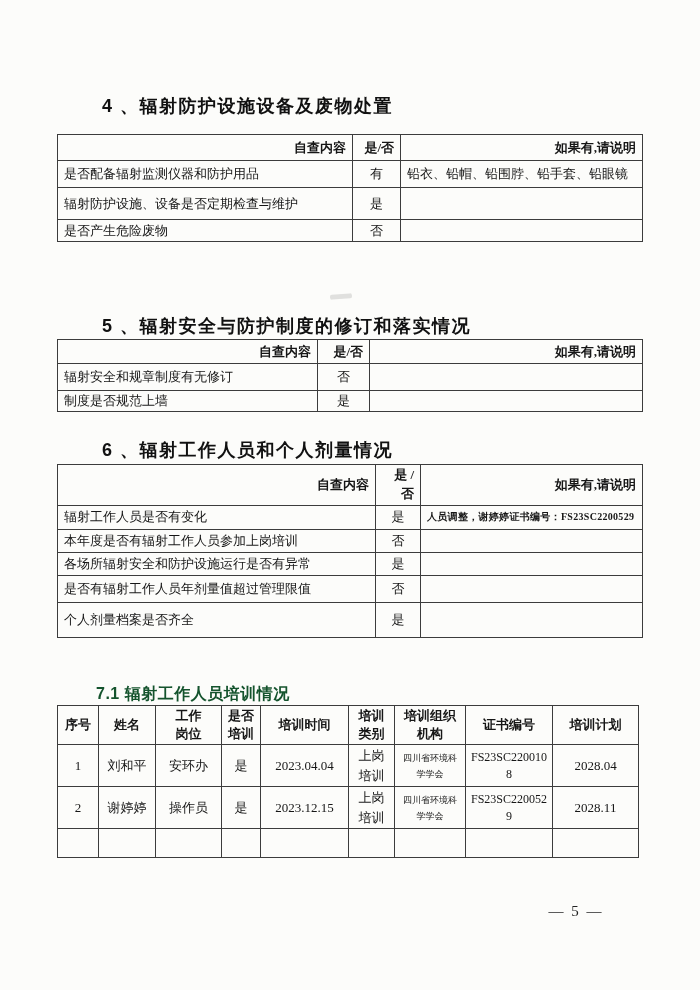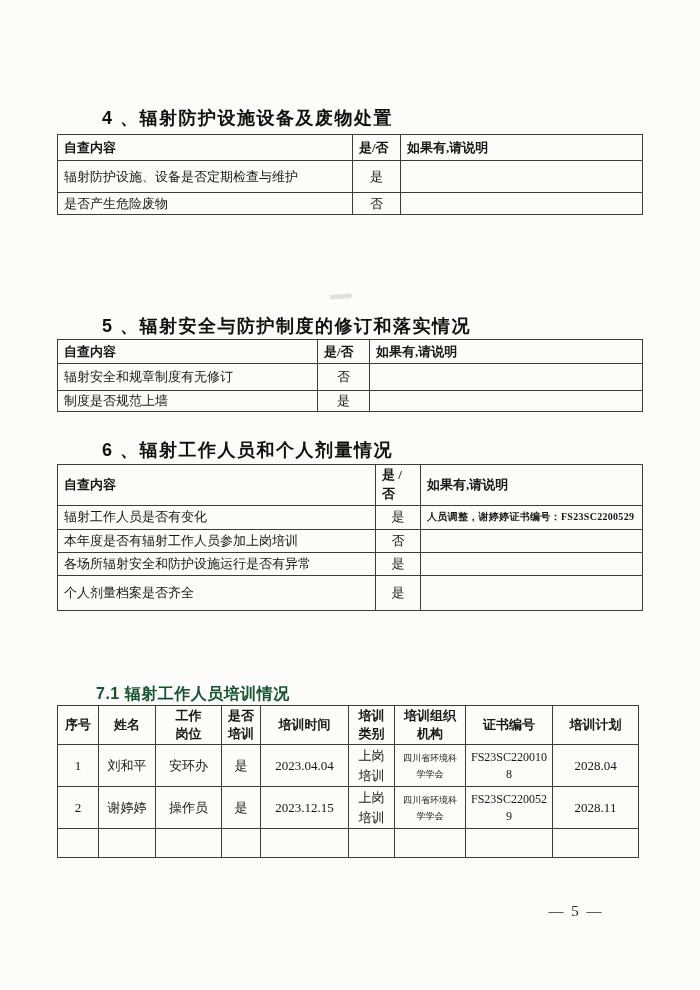--- a/index.html
+++ b/index.html
@@ -42,21 +42,21 @@
     color:#161616;
   }
   table.t td{
     border:1px solid #3c3c3c;
     padding:1px 6px;
     vertical-align:middle;
     overflow:hidden;
   }
   td.hc{
     font-weight:bold;
-    text-align:left;
+    text-align:right;
     padding:1px 2px;
   }
   td.q{text-align:left;}
   td.a{text-align:center;padding:1px 2px;}
   td.n{text-align:left;}
   td.small-note{
     font-size:10px;
     font-weight:600;
     white-space:nowrap;
     letter-spacing:0.3px;
@@ -88,33 +88,38 @@
     opacity:.55;
     border-radius:2px;
     transform:rotate(-4deg);
   }
 </style>
 </head>
 <body>
 
 <div class="page">
 
-  <div class="sec-title" style="left:102px;top:106px;">4 、辐射防护设施设备及废物处置</div>
+  <div class="sec-title" style="left:102px;top:94px;">4 、辐射防护设施设备及废物处置</div>
 
   <table class="t" style="left:57px;top:134px;width:585px;">
     <colgroup>
         <col style="width:295px">
         <col style="width:48px">
         <col style="width:242px">
       </colgroup>
     <tbody>
         <tr style="height:26px">
       <td class="hc">自查内容</td>
       <td class="hc">是/否</td>
       <td class="hc">如果有,请说明</td>
+    </tr>
+    <tr style="height:27px">
+      <td class="q">是否配备辐射监测仪器和防护用品</td>
+      <td class="a">有</td>
+      <td class="n">铅衣、铅帽、铅围脖、铅手套、铅眼镜</td>
     </tr>
     <tr style="height:32px">
       <td class="q">辐射防护设施、设备是否定期检查与维护</td>
       <td class="a">是</td>
       <td class="n"></td>
     </tr>
     <tr style="height:22px">
       <td class="q">是否产生危险废物</td>
       <td class="a">否</td>
       <td class="n"></td>
@@ -172,20 +177,25 @@
       <td class="n small-note">人员调整，谢婷婷证书编号：FS23SC2200529</td>
     </tr>
     <tr style="height:23px">
       <td class="q">本年度是否有辐射工作人员参加上岗培训</td>
       <td class="a">否</td>
       <td class="n"></td>
     </tr>
     <tr style="height:23px">
       <td class="q">各场所辐射安全和防护设施运行是否有异常</td>
       <td class="a">是</td>
+      <td class="n"></td>
+    </tr>
+    <tr style="height:27px">
+      <td class="q">是否有辐射工作人员年剂量值超过管理限值</td>
+      <td class="a">否</td>
       <td class="n"></td>
     </tr>
     <tr style="height:35px">
       <td class="q">个人剂量档案是否齐全</td>
       <td class="a">是</td>
       <td class="n"></td>
     </tr>
   </tbody>
     </table>
 

